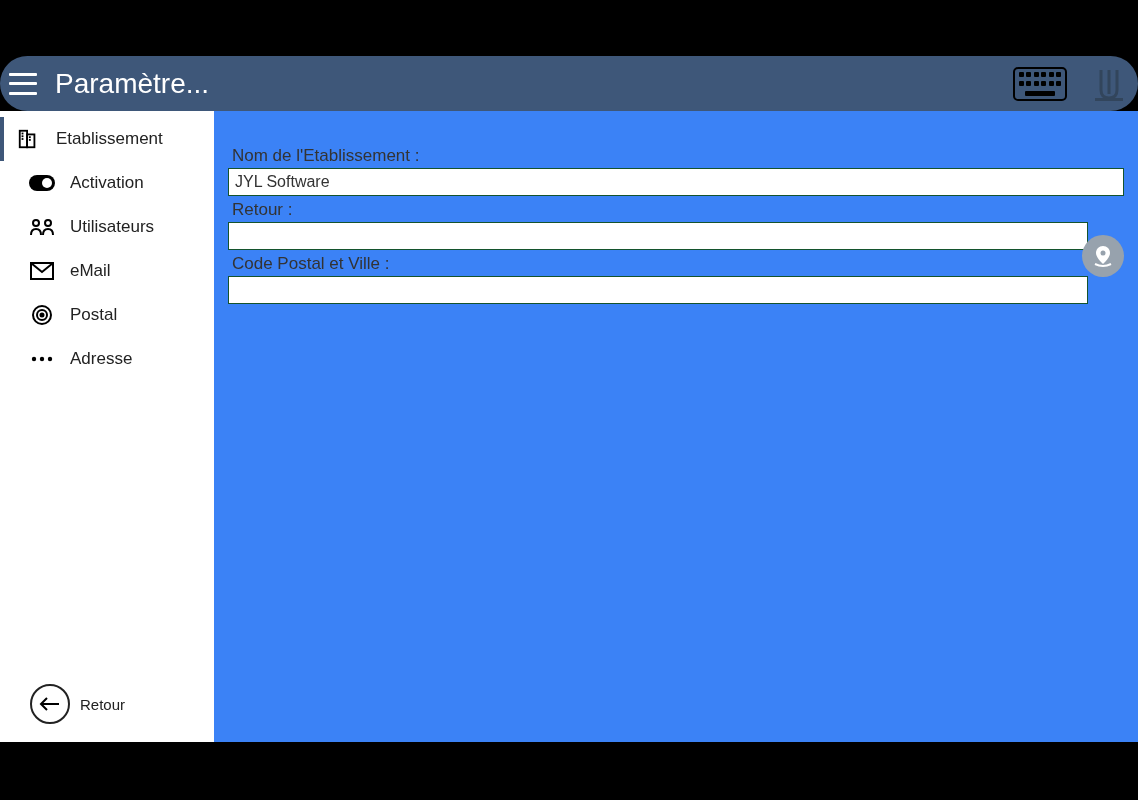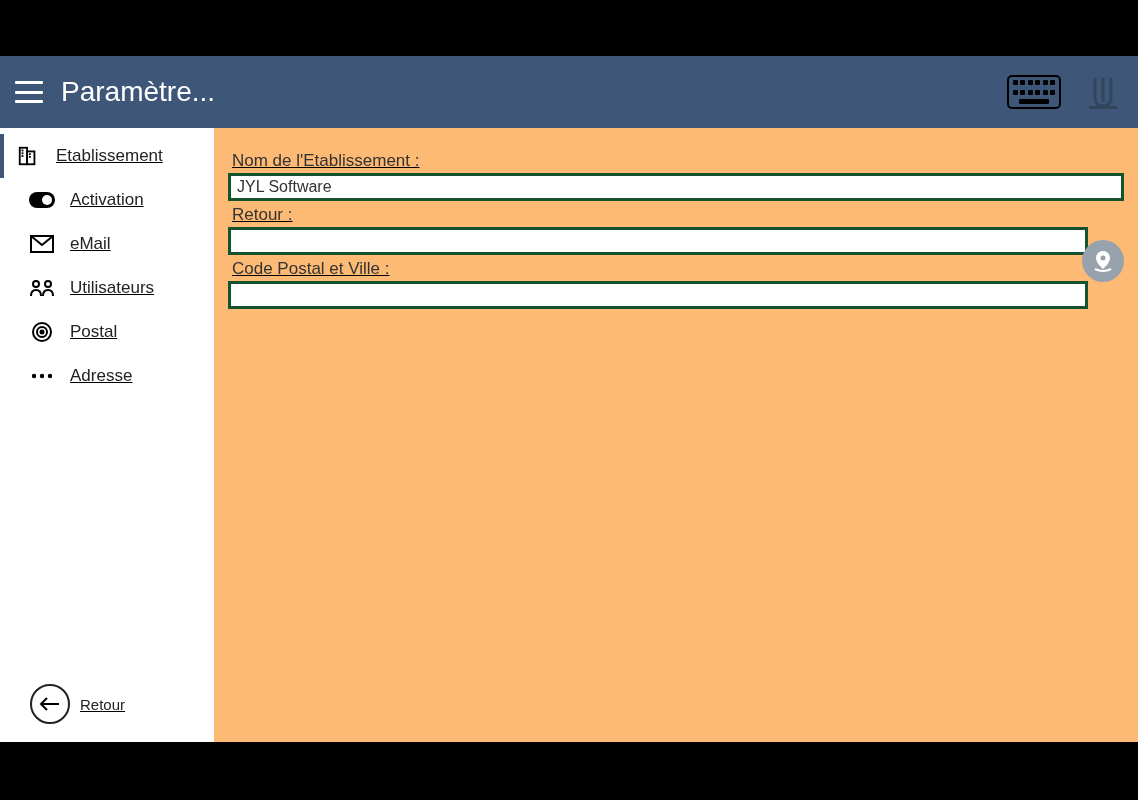--- a/index.html
+++ b/index.html
@@ -3,65 +3,66 @@
 <meta charset="utf-8">
 <style>
   * { box-sizing: border-box; margin: 0; padding: 0; }
   html, body { width: 1138px; height: 800px; font-family: "Segoe UI", Arial, sans-serif; overflow: hidden; }
   body { background: #000; display: flex; flex-direction: column; }
 
   .topbar-black { height: 56px; background: #000; }
   .botbar-black { height: 58px; background: #000; }
 
   .header {
-    height: 72px;
+    height: 55px;
     background: #3e5779;
     display: flex;
     align-items: center;
-    padding: 0 15px;
+    padding: 0 9px;
     color: #fff;
+    border-radius: 28px;
   }
   .hamburger { width: 28px; height: 22px; margin-right: 18px; cursor: pointer; display:flex; flex-direction:column; justify-content:space-between;}
   .hamburger span { display:block; height:3px; background:#fff; border-radius:1px;}
   .header-title { font-size: 28px; font-weight: 300; flex: 1; }
   .keyboard-icon {
     width: 54px; height: 34px; border: 2.5px solid #000; border-radius: 5px;
     background: #3e5779; margin-right: 22px; cursor:pointer;
     display:flex; align-items:center; justify-content:center; padding:3px 4px;
   }
   .kb-inner { width:100%; height:100%; display:flex; flex-direction:column; justify-content:space-between;}
   .kb-row { display:flex; justify-content:space-between;}
   .kb-row span { width:5px; height:5px; background:#000; border-radius:1px;}
   .kb-row.space { justify-content:center;}
   .kb-row.space span { width:30px; height:5px;}
   .logo { width:40px; height:40px; opacity:0.6; }
 
-  .app-body { flex:1; display:flex; background:#fdba74; min-height:0;text-decoration:underline;}
+  .app-body { flex:1; display:flex; background:#3b82f6; min-height:0;}
   .sidebar {
     width: 214px; background:#fff; display:flex; flex-direction:column;
     padding-top: 6px;
   }
   .nav-item {
     display:flex; align-items:center; height:44px; padding-left:28px;
     cursor:pointer; color:#222; font-size:17px;
   }
   .nav-item.active { border-left: 4px solid #3e5779; padding-left:10px; background:#fff;}
   .nav-icon { width:28px; height:24px; margin-right:14px; display:flex; align-items:center; justify-content:center;}
   .sidebar-spacer { flex:1; }
   .back-btn { display:flex; align-items:center; padding:0 0 18px 30px; cursor:pointer;text-align:center;}
   .back-circle {
     width:40px; height:40px; border:2px solid #222; border-radius:50%;
     display:flex; align-items:center; justify-content:center; margin-right:10px;
   }
   .back-label { font-size:15px; color:#222; }
 
-  .content { flex:1; padding: 21px 14px; position:relative; }
+  .content { flex:1; padding: 21px 14px; position:relative;margin-top:12px; }
   .form-label { font-size:17px; color:#333; margin:2px 0 2px 4px; }
   .form-input {
-    width:100%; height:28px; border:3px solid #14532d; background:#fff;
+    width:100%; height:28px; border:1px solid #14532d; background:#fff;
     font-size:16px; padding:2px 6px; font-family:inherit; color:#333;
     margin-bottom:2px;
   }
   .short { width: 860px; }
 
   .map-pin-btn {
     width:42px; height:42px; border-radius:50%; background:#97a2ad;
     display:flex; align-items:center; justify-content:center; cursor:pointer;
     position:absolute; right:14px; top:112px;
   }
@@ -133,38 +134,38 @@
         <svg width="26" height="16" viewBox="0 0 26 16">
             <rect x="0" y="0" width="26" height="16" rx="8" fill="#000"></rect>
             <circle cx="18" cy="8" r="5" fill="#fff"></circle>
           </svg>
       </span>
       <span>Activation</span>
     </div>
 
     <div class="nav-item">
       <span class="nav-icon">
-        <svg width="24" height="18" viewBox="0 0 24 18" fill="none" stroke="#000" stroke-width="2">
-          <rect x="1" y="1" width="22" height="16"></rect>
-            <path d="M1 1 L12 10 L23 1"></path>
-        </svg>
-      </span>
-      <span>eMail</span>
-    </div>
-
-    <div class="nav-item">
-      <span class="nav-icon">
         <svg width="26" height="20" viewBox="0 0 26 20" fill="none" stroke="#000" stroke-width="2">
           <circle cx="7" cy="6" r="3"></circle>
             <path d="M2 18 Q2 12 7 12 Q12 12 12 18"></path>
           <circle cx="19" cy="6" r="3"></circle>
             <path d="M14 18 Q14 12 19 12 Q24 12 24 18"></path>
         </svg>
       </span>
       <span>Utilisateurs</span>
+    </div>
+
+    <div class="nav-item">
+      <span class="nav-icon">
+        <svg width="24" height="18" viewBox="0 0 24 18" fill="none" stroke="#000" stroke-width="2">
+          <rect x="1" y="1" width="22" height="16"></rect>
+            <path d="M1 1 L12 10 L23 1"></path>
+        </svg>
+      </span>
+      <span>eMail</span>
     </div>
 
     <div class="nav-item">
       <span class="nav-icon">
         <svg width="22" height="22" viewBox="0 0 22 22" fill="none" stroke="#000" stroke-width="2">
           <circle cx="11" cy="11" r="9"></circle>
             <circle cx="11" cy="11" r="5"></circle>
             <circle cx="11" cy="11" r="1.5" fill="#000"></circle>
         </svg>
       </span>

